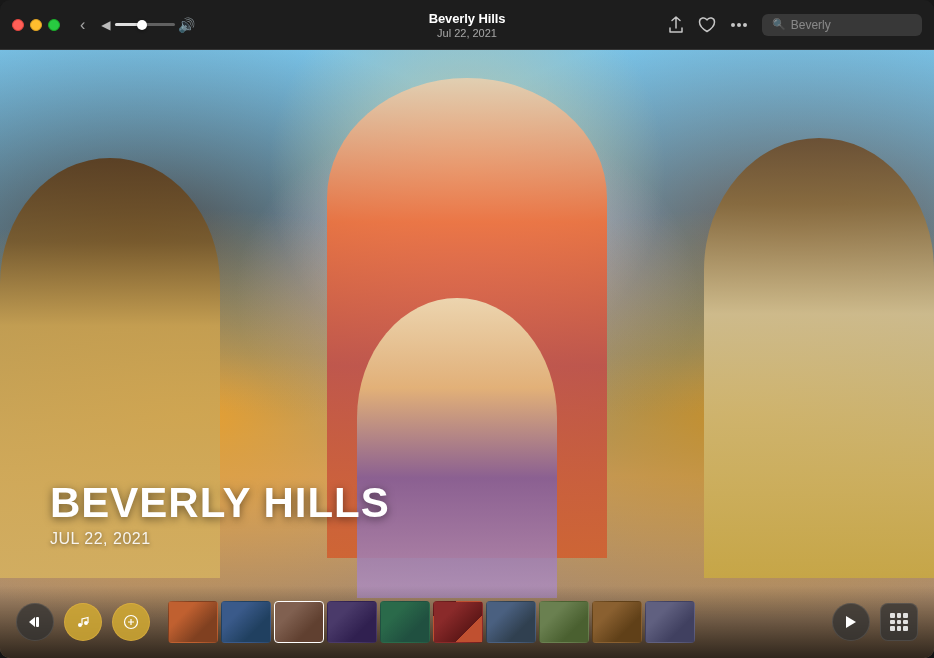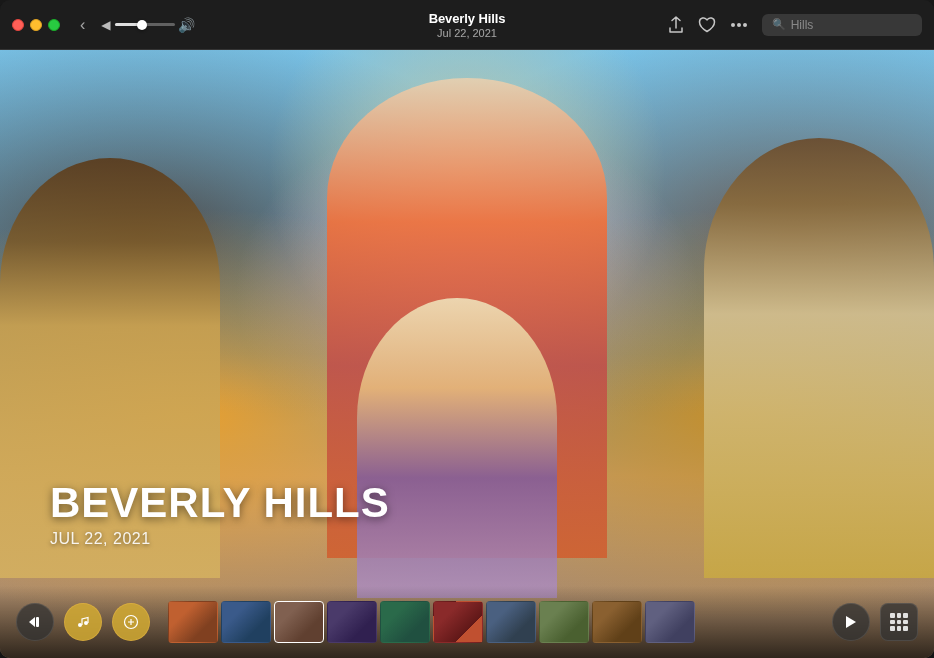--- a/index.html
+++ b/index.html
@@ -441,21 +441,21 @@
       </div>
       <div class="tb-icon">
         <svg width="18" height="6" viewBox="0 0 18 6" fill="rgba(255,255,255,0.75)">
           <circle cx="3" cy="3" r="2"></circle>
           <circle cx="9" cy="3" r="2"></circle>
           <circle cx="15" cy="3" r="2"></circle>
         </svg>
       </div>
       <div class="search-bar">
         <span class="search-icon-small">🔍</span>
-        <span class="search-input-text">Hills</span>
+        <span class="search-input-text">Beverly</span>
       </div>
     </div>
   </div>
 
   <div class="content-area">
 
     <div class="main-photo"></div>
     <div class="photo-overlay"></div>
 
     <div class="person-left"></div>

